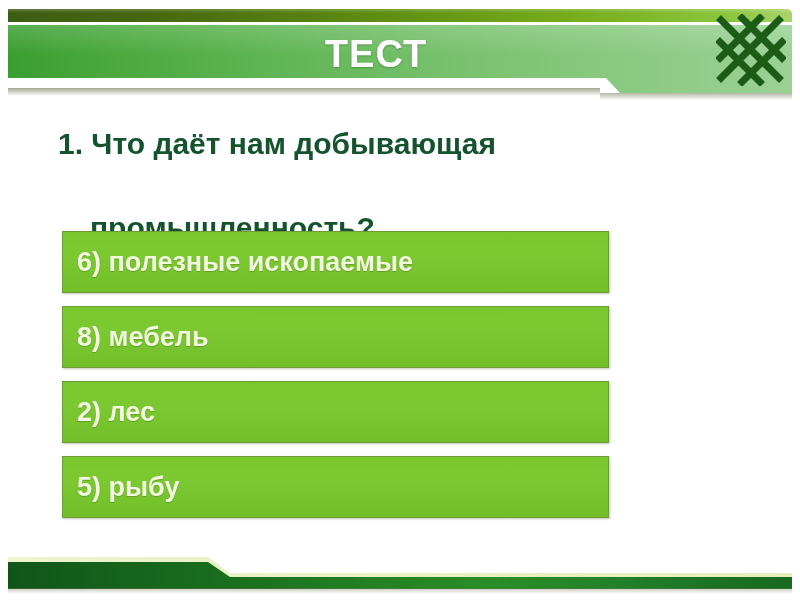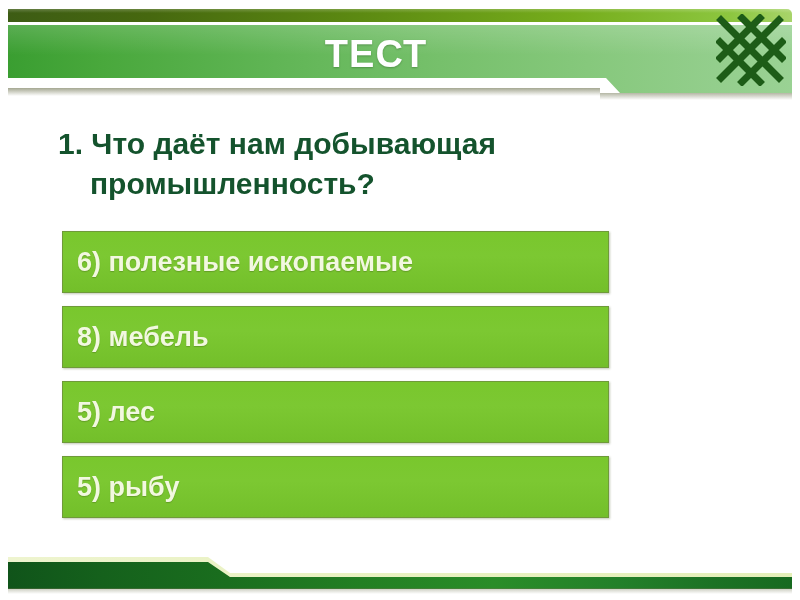--- a/index.html
+++ b/index.html
@@ -129,20 +129,21 @@
     left: 58px;
     top: 124px;
     width: 640px;
     font-size: 30px;
     font-weight: bold;
     line-height: 40px;
     color: #14532d;
   }
   .question-line2 {
     padding-left: 32px;
+    margin-top: 44px;
   }
 
   
   .options {
     position: absolute;
     left: 62px;
     top: 231px;
     width: 547px;
   }
   .option {
@@ -256,21 +257,21 @@
 
     <div class="option">
       <span class="option-label">6) полезные ископаемые</span>
     </div>
 
     <div class="option">
       <span class="option-label">8) мебель</span>
     </div>
 
     <div class="option">
-      <span class="option-label">5) лес</span>
+      <span class="option-label">2) лес</span>
     </div>
 
     <div class="option">
       <span class="option-label">5) рыбу</span>
     </div>
 
   </div>
 
   <div class="footer-wrap">
     <div class="footer-pale"></div>

